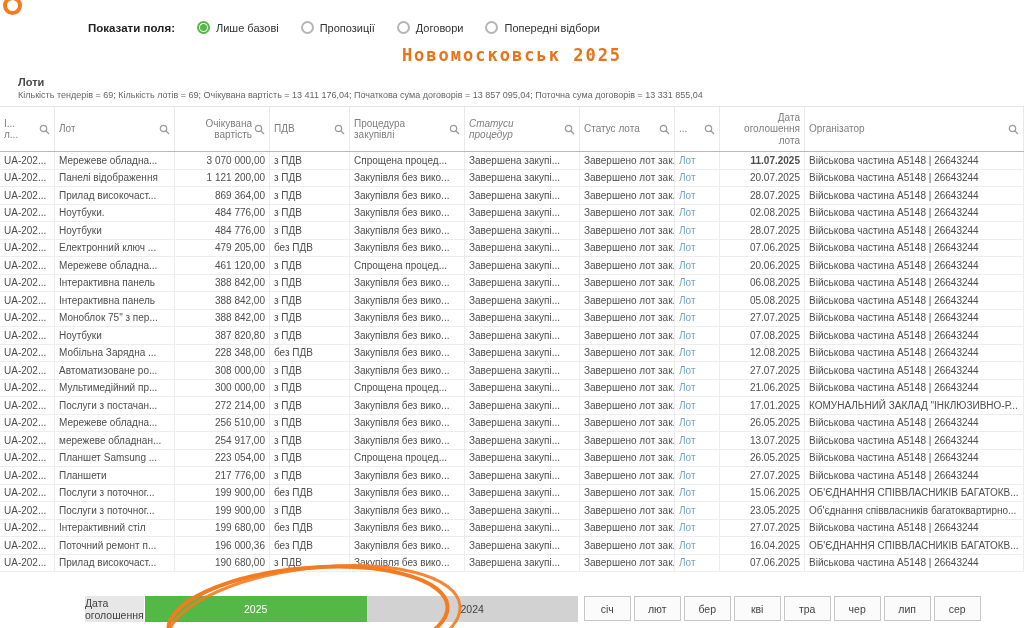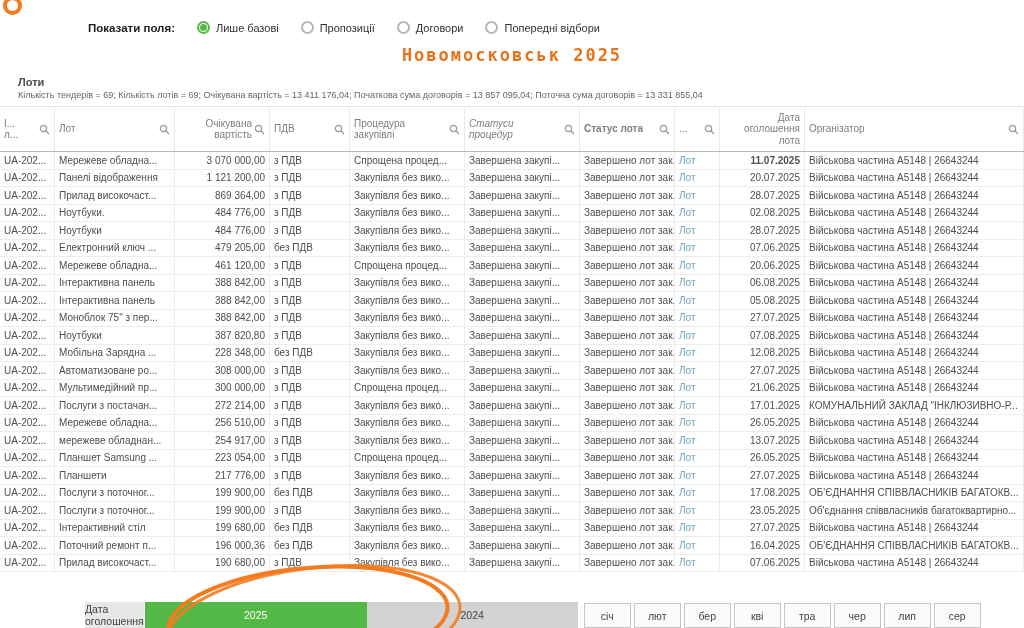--- a/index.html
+++ b/index.html
@@ -33,21 +33,21 @@
   .th-label{overflow:hidden;white-space:pre-line}
   .s-icon{flex:0 0 auto;display:flex;cursor:pointer}
   .tbody{height:420px;overflow:hidden}
   .tr{display:flex;height:17.5px}
   .td{box-sizing:border-box;padding:2.5px 4px 0;font-size:10px;color:#4e4e4e;
     border-right:1px solid #ededed;border-bottom:1px solid #ededed;white-space:nowrap;overflow:hidden}
   .td.right{text-align:right}
   .td.link{color:var(--link,#74a5c0)}
 
   .bottom-bar{position:absolute;left:0;bottom:0;width:829px;height:42px;background:#fff;
-    display:flex;align-items:flex-end;padding-top:3px;box-sizing:border-box;z-index:10}
+    display:flex;align-items:center;padding-top:3px;box-sizing:border-box;z-index:10}
   .bb-label{margin-left:85px;width:93px;height:26px;background:#e7e7e7;color:#3f3f3f;font-size:10.5px;
     display:flex;align-items:center;justify-content:center}
   .years{display:flex;margin-left:1px}
   .year{height:26px;display:flex;align-items:center;justify-content:center;font-size:10.5px;
     color:#3f3f3f;background:#d2d2d2;cursor:pointer;box-sizing:border-box}
   .year.active{background:var(--green,#54b847);color:#fff}
   .months{display:flex;gap:3px;margin-left:6px}
   .month{width:47px;height:25px;border:1px solid #c6c6c6;background:#fbfbfb;color:#444;font-size:10.5px;
     display:flex;align-items:center;justify-content:center;box-sizing:border-box;cursor:pointer}
 
@@ -141,21 +141,21 @@
       <div class="th" style="width: 115px; font-style: italic;">
         <span class="th-label">Статуси
 процедур</span>
         <span class="s-icon">
           <svg width="11" height="11" viewBox="0 0 11 11">
             <circle cx="4.5" cy="4.5" r="3.2" fill="none" stroke="#9a9a9a" stroke-width="1.2"></circle>
             <line x1="7" y1="7" x2="10" y2="10" stroke="#9a9a9a" stroke-width="1.2"></line>
           </svg>
         </span>
       </div>
-      <div class="th" style="width: 95px; font-weight: bold;">
+      <div class="th" style="width: 95px;">
         <span class="th-label">Статус лота</span>
         <span class="s-icon">
           <svg width="11" height="11" viewBox="0 0 11 11">
             <circle cx="4.5" cy="4.5" r="3.2" fill="none" stroke="#9a9a9a" stroke-width="1.2"></circle>
             <line x1="7" y1="7" x2="10" y2="10" stroke="#9a9a9a" stroke-width="1.2"></line>
           </svg>
         </span>
       </div>
       <div class="th" style="width: 45px;">
         <span class="th-label">...</span>
@@ -412,21 +412,21 @@
       </div>
       <div class="tr">
         <div class="td" style="width: 55px;">UA-202...</div>
         <div class="td" style="width: 120px;">Послуги з поточног...</div>
         <div class="td right" style="width: 95px;">199 900,00</div>
         <div class="td" style="width: 80px;">без ПДВ</div>
         <div class="td" style="width: 115px;">Закупівля без вико...</div>
         <div class="td" style="width: 115px;">Завершена закупі...</div>
         <div class="td" style="width: 95px;">Завершено лот зак...</div>
         <div class="td link" style="width: 45px;">Лот</div>
-        <div class="td right" style="width: 85px;">17.08.2025</div>
+        <div class="td right" style="width: 85px;">15.06.2025</div>
         <div class="td" style="width: 219px;">ОБ'ЄДНАННЯ СПІВВЛАСНИКІВ БАГАТОКВ...</div>
       </div>
       <div class="tr">
         <div class="td" style="width: 55px;">UA-202...</div>
         <div class="td" style="width: 120px;">Послуги з поточног...</div>
         <div class="td right" style="width: 95px;">199 900,00</div>
         <div class="td" style="width: 80px;">з ПДВ</div>
         <div class="td" style="width: 115px;">Закупівля без вико...</div>
         <div class="td" style="width: 115px;">Завершена закупі...</div>
         <div class="td" style="width: 95px;">Завершено лот зак...</div>

